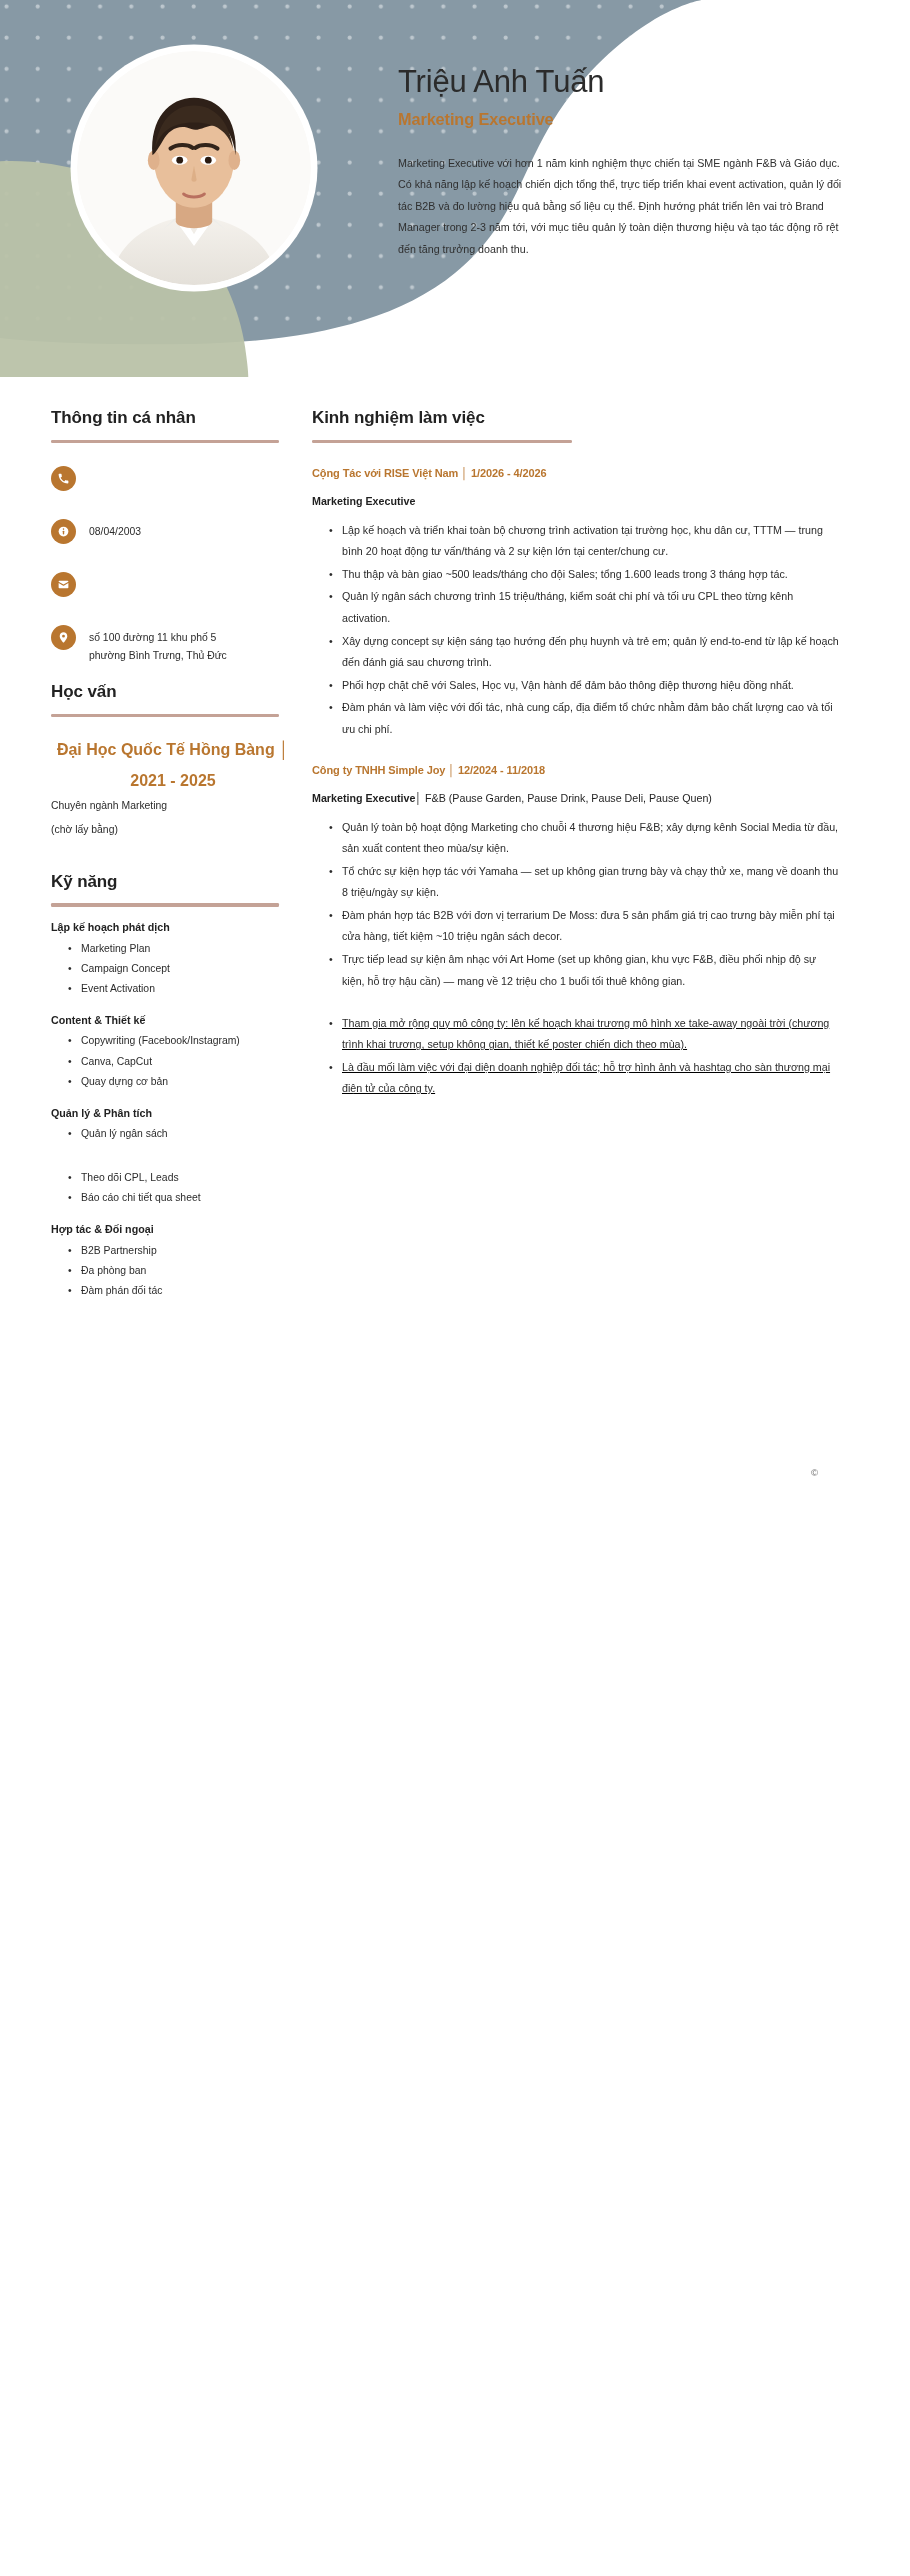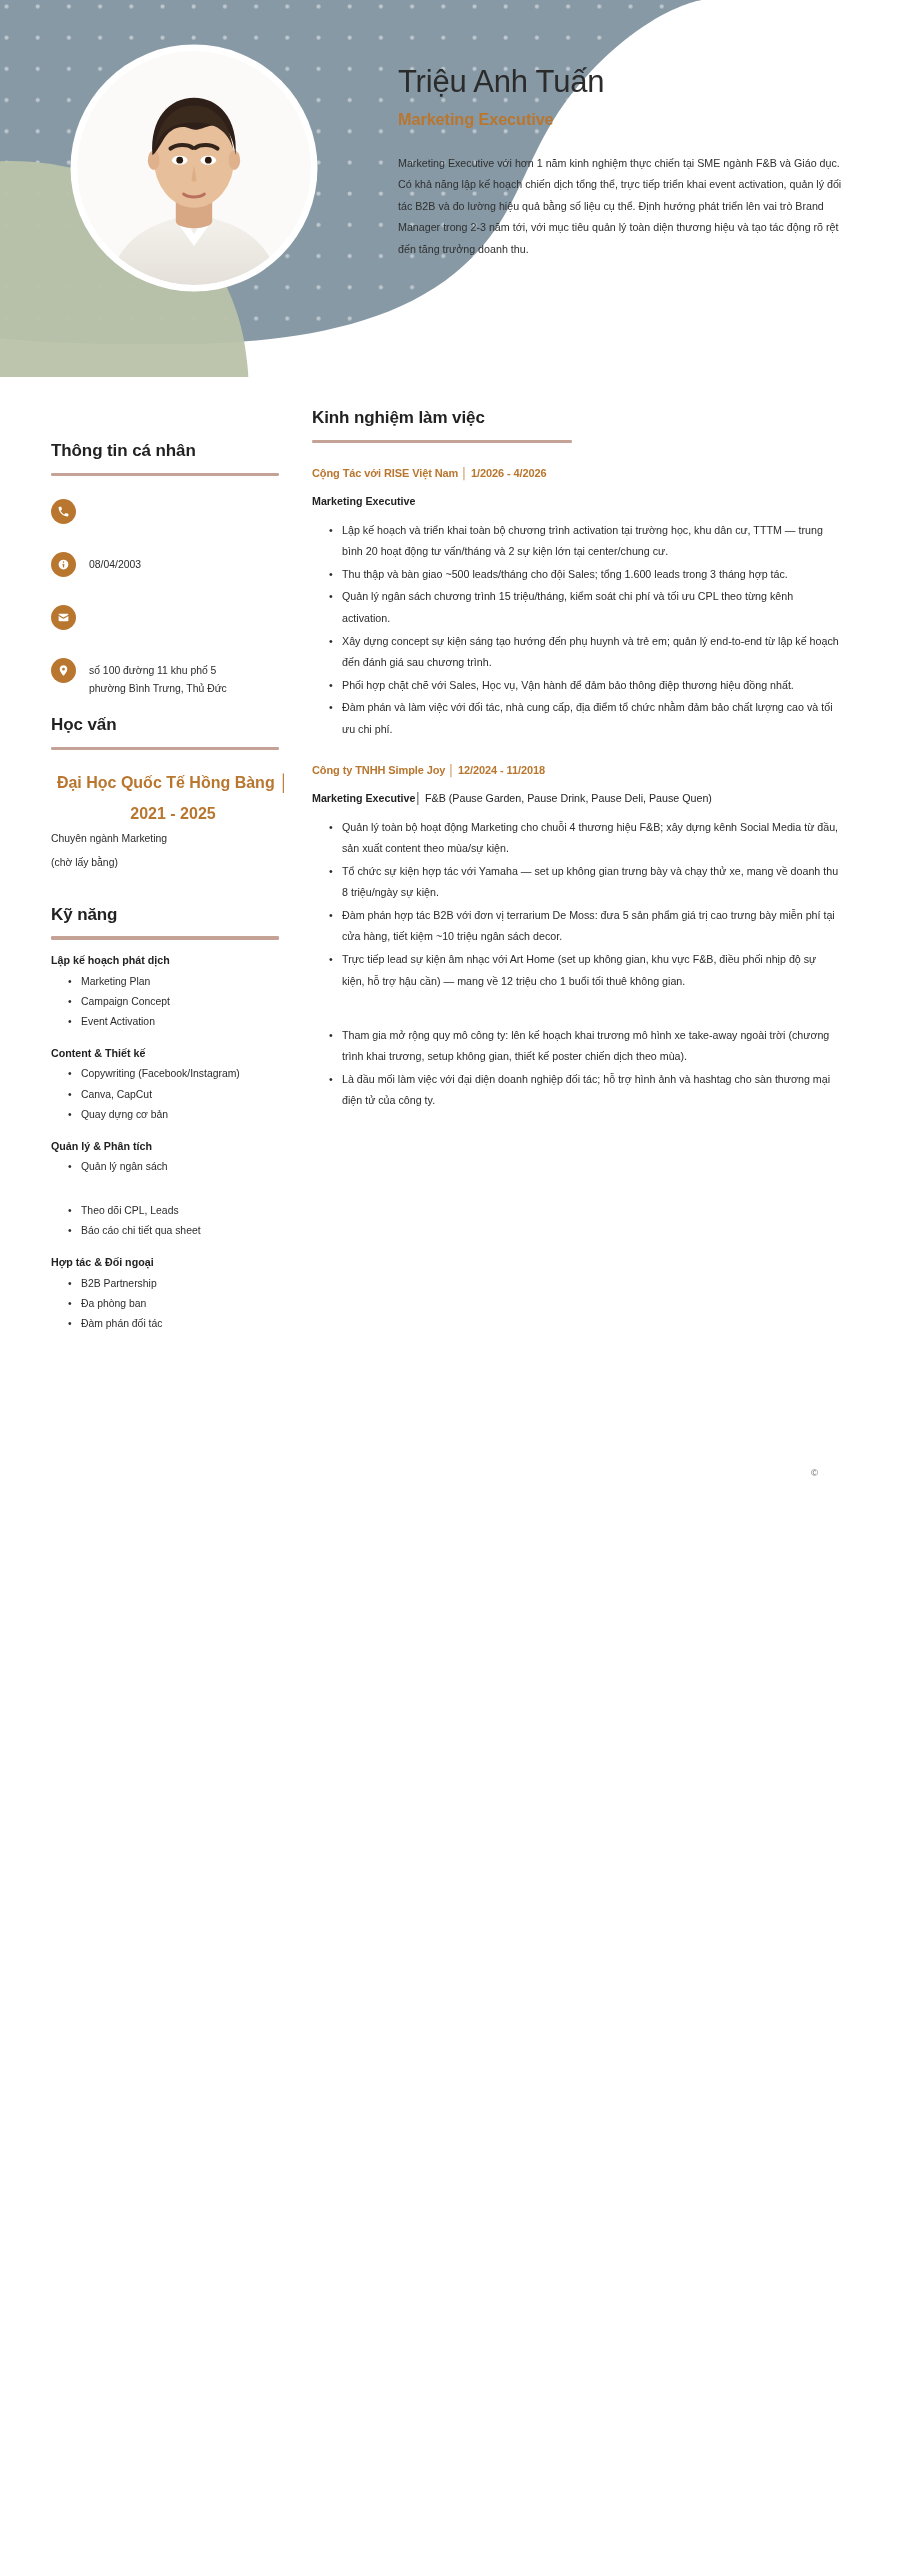--- a/index.html
+++ b/index.html
@@ -90,21 +90,20 @@
     top: 408px;
     left: 0;
     width: 910px;
     display: flex;
     align-items: flex-start;
   }
   .col-left {
     width: 312px;
     padding-left: 51px;
     padding-right: 17px;
-    margin-top: 33px;
   }
   .col-right {
     width: 572px;
     padding-right: 43px;
   }
 
   
   .section { margin-bottom: 0; }
   .section-title {
     font-size: 17px;
@@ -462,21 +461,21 @@
             <div class="job-role">
               <span>Marketing Executive</span><span class="role-sub">│ F&amp;B (Pause Garden, Pause Drink, Pause Deli, Pause Quen)</span>
             </div>
             <ul class="job-bullets">
               <li>Quản lý toàn bộ hoạt động Marketing cho chuỗi 4 thương hiệu F&amp;B; xây dựng kênh Social Media từ đầu, sản xuất content theo mùa/sự kiện.</li>
               <li>Tổ chức sự kiện hợp tác với Yamaha — set up không gian trưng bày và chạy thử xe, mang về doanh thu 8 triệu/ngày sự kiện.</li>
               <li>Đàm phán hợp tác B2B với đơn vị terrarium De Moss: đưa 5 sản phẩm giá trị cao trưng bày miễn phí tại cửa hàng, tiết kiệm ~10 triệu ngân sách decor.</li>
               <li>Trực tiếp lead sự kiện âm nhạc với Art Home (set up không gian, khu vực F&amp;B, điều phối nhịp độ sự kiện, hỗ trợ hậu cần) — mang về 12 triệu cho 1 buổi tối thuê không gian.</li>
             </ul>
             <div class="bullets-spacer"></div>
-            <ul class="job-bullets" style="margin-top:12px;">
+            <ul class="job-bullets" style="margin-top:0;text-decoration:underline;">
               <li>Tham gia mở rộng quy mô công ty: lên kế hoạch khai trương mô hình xe take-away ngoài trời (chương trình khai trương, setup không gian, thiết kế poster chiến dịch theo mùa).</li>
               <li>Là đầu mối làm việc với đại diện doanh nghiệp đối tác; hỗ trợ hình ảnh và hashtag cho sàn thương mại điện tử của công ty.</li>
             </ul>
           </div>
 
         </div>
       </div>
 
     </div>
 

